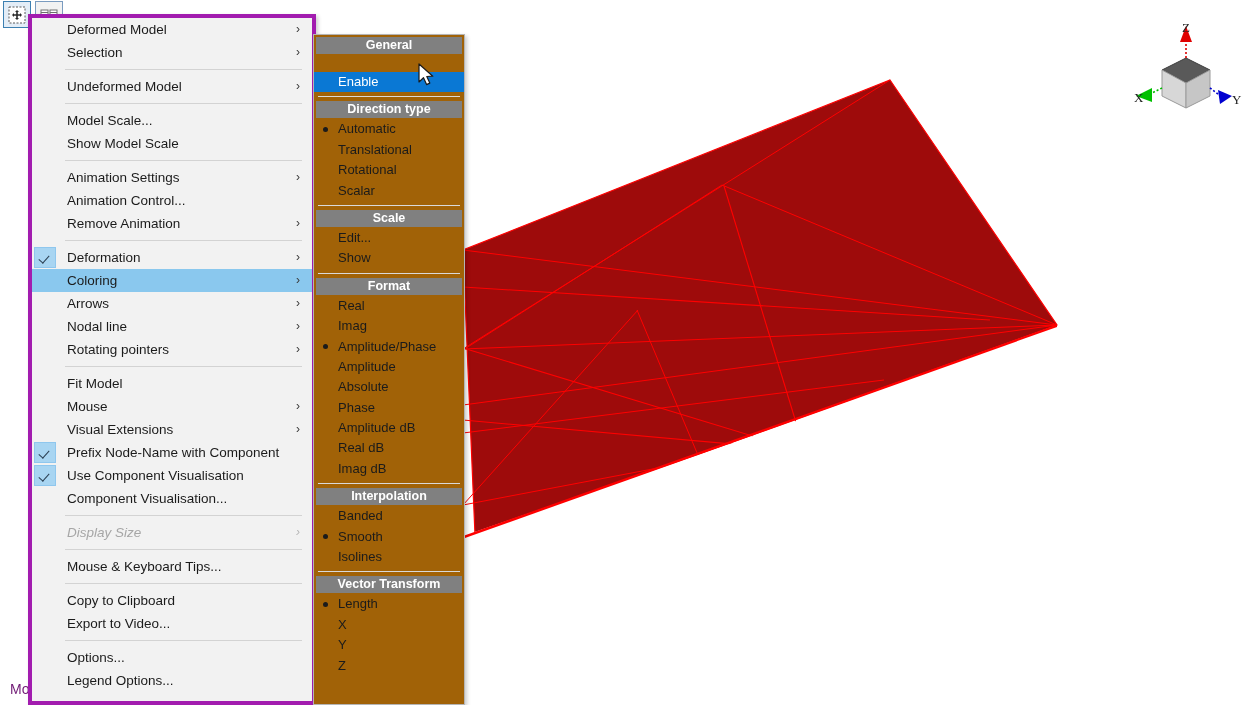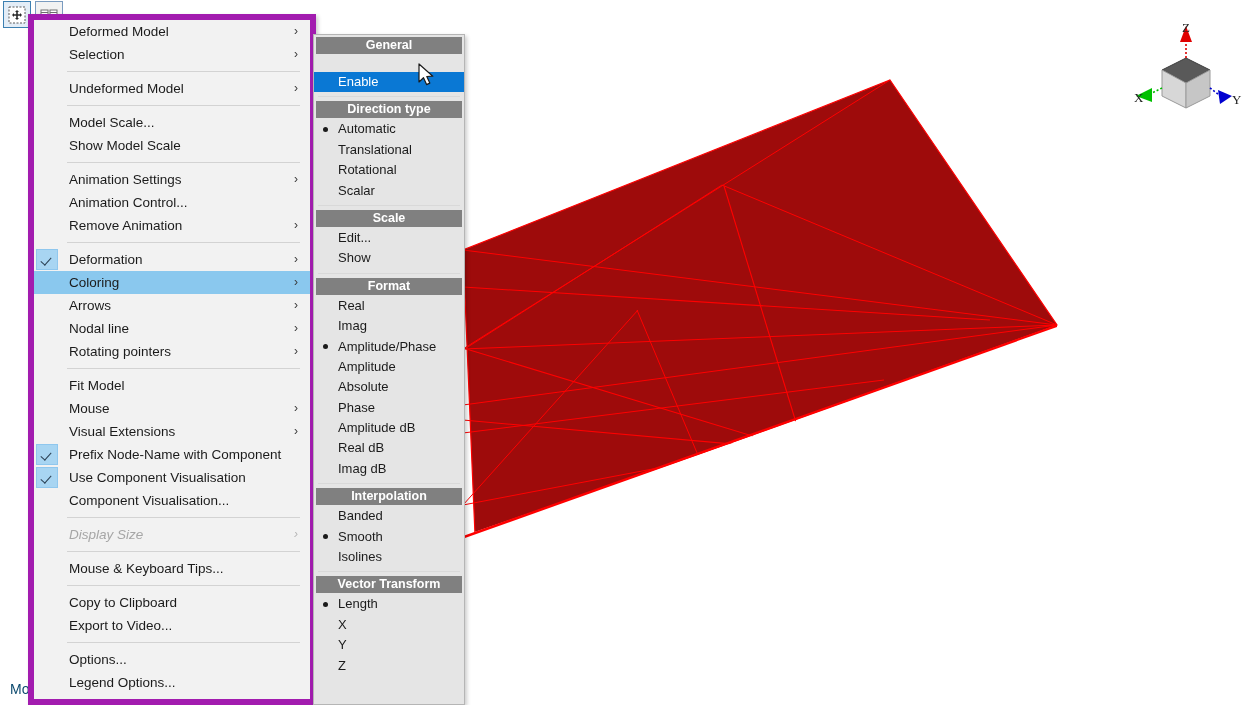--- a/index.html
+++ b/index.html
@@ -27,21 +27,21 @@
     position:absolute; top:1px; width:28px; height:27px;
     box-sizing:border-box; background:#f2f2f2;
     border:1px solid #7a9bbf;
   }
   .tb-btn.active { background:#e3edf7; border:1px solid #3c7fb1; }
   .tb-ico { position:absolute; left:50%; top:50%; transform:translate(-50%,-50%); }
 
   
   #main-menu {
     position:absolute; left:28px; top:14px; width:288px; height:691px;
-    background:#f2f2f2; border:6px solid #a21caf;
+    background:#f2f2f2; border:4px solid #a21caf;
     box-sizing:border-box;
     box-shadow: 2px 2px 4px rgba(0,0,0,0.20);
     font-size:13.5px; color:#1b1b1b;
   }
   .mi {
     position:relative; height:23px; line-height:23px;
     padding-left:35px; white-space:nowrap; cursor:default;
     font-family:"Liberation Sans", sans-serif;
   }
   .mi.hl { background:#8ac8ee; }
@@ -58,21 +58,21 @@
   .chkbox::after {
     content:""; position:absolute; left:6px; top:5px;
     width:5px; height:9px; border:solid #2a3f52;
     border-width:0 1.6px 1.6px 0; transform:rotate(42deg);
   }
   .sep { height:1px; background:#d3d3d3; margin:5px 10px 5px 33px; }
 
   
   #sub-menu {
     position:absolute; left:313px; top:34px; width:152px; height:671px;
-    background:#e5e5e5; border:1px solid #b5b5b5; box-sizing:border-box;
+    background:#a16207; border:1px solid #b5b5b5; box-sizing:border-box;
     box-shadow: 2px 2px 4px rgba(0,0,0,0.20);
     font-size:13px; color:#1b1b1b;
   }
   .grp-head {
     height:17px; line-height:17px; margin:2px 2px 1px 2px;
     background:#808080; color:#ffffff; font-weight:bold;
     text-align:center; font-size:12.5px;
     font-family:"Liberation Sans", sans-serif;
   }
   .si {
@@ -85,21 +85,21 @@
     position:absolute; left:9px; top:50%; margin-top:-2.5px;
     width:5px; height:5px; border-radius:50%; background:#1b1b1b;
   }
   .sub-sep { height:1px; background:#d9d9d9; margin:4px 4px; }
 
   
   #cursor { position:absolute; left:418px; top:63px; width:20px; height:28px; }
 
   
   #bg-text {
-    position:absolute; left:10px; top:681px; font-size:14px; color:#0c4a6e;
+    position:absolute; left:10px; top:681px; font-size:14px; color:#701a75;
     font-family:"Liberation Sans", sans-serif;
   }
 </style>
 </head>
 <body>
 
 <div id="root">
 
   <div id="viewport">
     <svg width="1255" height="705">

